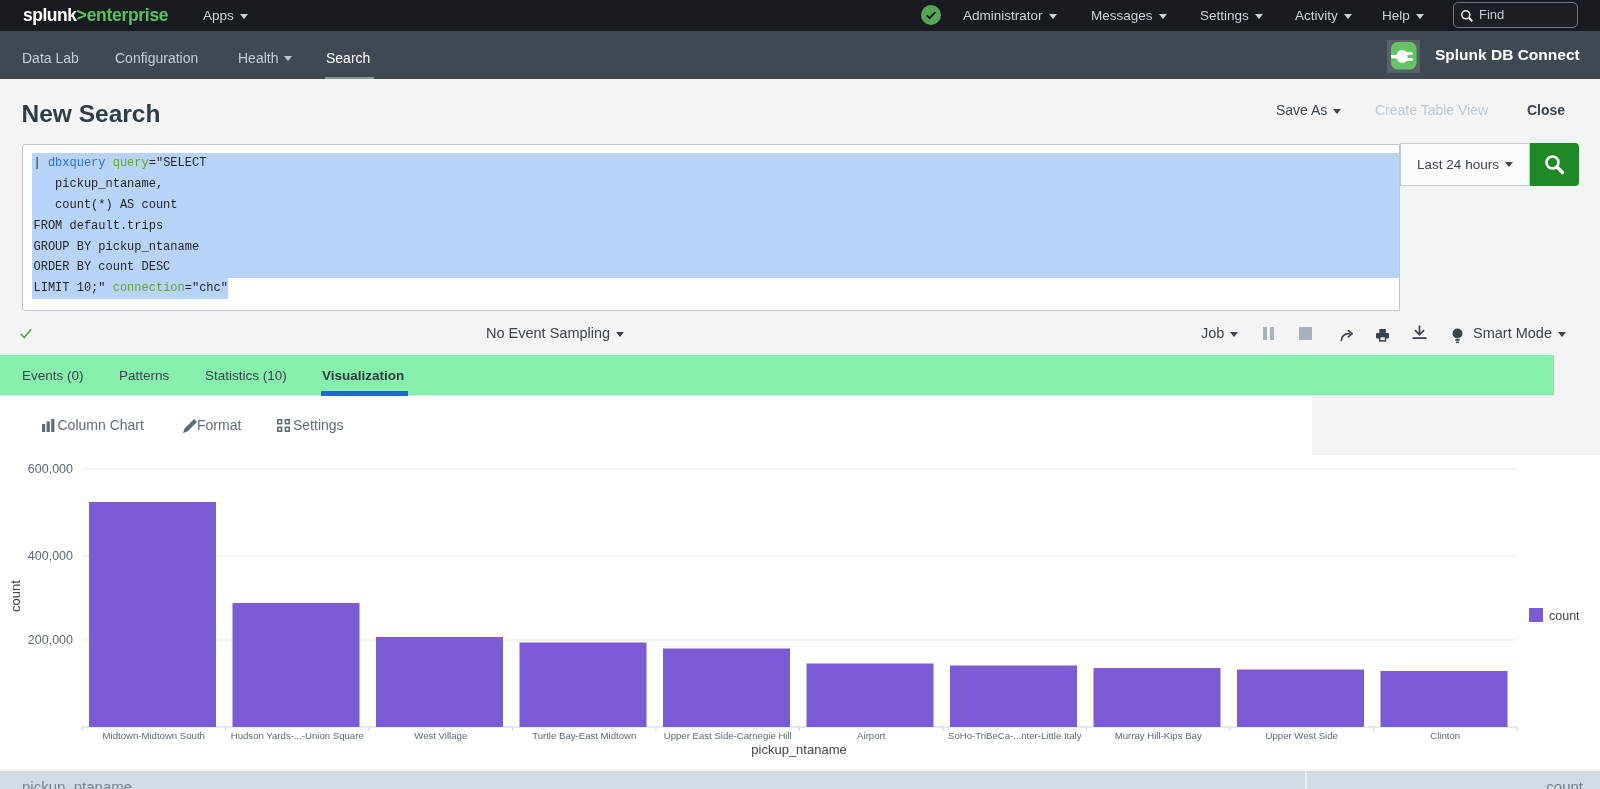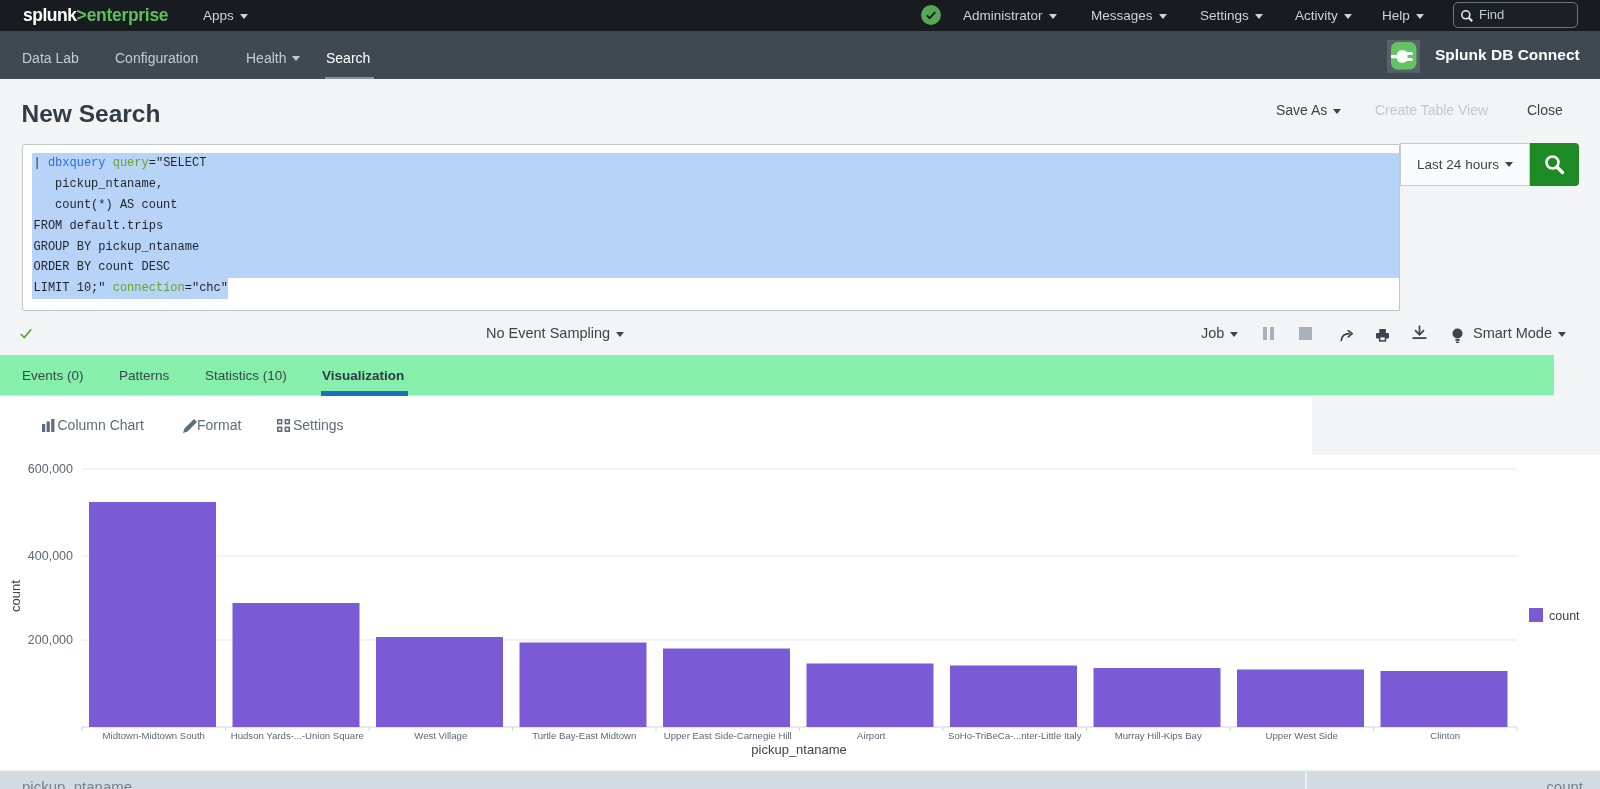--- a/index.html
+++ b/index.html
@@ -64,41 +64,41 @@
       <circle cx="5.8" cy="5.8" r="4" fill="none" stroke="#e8ecf0" stroke-width="1.6"></circle>
       <line x1="8.8" y1="8.8" x2="12.2" y2="12.2" stroke="#e8ecf0" stroke-width="2.2"></line>
     </svg>
     <span style="position:absolute;left:25px;top:0;line-height:24px;font-size:13px;">Find</span>
   </div>
 </div>
 
 <div class="abs" id="appbar">
   <div class="item" style="left:22px;">Data Lab</div>
   <div class="item" style="left:115px;">Configuration</div>
-  <div class="item" style="left:246px;">Health<span class="tri"></span></div>
+  <div class="item" style="left:238px;">Health<span class="tri"></span></div>
   <div class="item" style="left:326px;color:#fff;">Search</div>
   <div class="abs" style="left:325px;top:45.5px;width:49px;height:2.5px;background:#87929b;"></div>
   <div class="abs" style="left:1387px;top:9px;width:33px;height:33px;background:#58616b;">
     <svg width="33" height="33" viewBox="0 0 33 33">
       <rect x="4" y="2" width="25.5" height="27.5" rx="6.5" fill="#64c464"></rect>
       <g fill="#fff">
         <rect x="4" y="14.9" width="7.5" height="3.4"></rect>
         <rect x="10" y="10.2" width="10.5" height="12.6" rx="4.6"></rect>
         <rect x="19" y="11.9" width="6.8" height="3.2" rx="1.5"></rect>
         <rect x="19" y="17.9" width="6.8" height="3.2" rx="1.5"></rect>
       </g>
     </svg>
   </div>
   <div class="item" style="left:1435px;top:0;color:#fff;font-size:15.5px;font-weight:bold;">Splunk DB Connect</div>
 </div>
 
 <div class="abs" id="newsearch">New Search</div>
 <div class="hdrlink" style="left:1276px;">Save As<span class="tri"></span></div>
 <div class="hdrlink" style="left:1375px;color:#becad3;">Create Table View</div>
-<div class="hdrlink" style="left:1527px;">Close</div>
+<div class="hdrlink" style="left:1527px;font-weight:bold;">Close</div>
 
 <div class="abs" id="searchbox"></div>
 <div class="abs" id="query"><span class="sel full"><span>| </span><span class="b">dbxquery</span><span> </span><span class="g">query</span><span>="SELECT</span></span><span class="sel full">   pickup_ntaname,</span><span class="sel full">   count(*) AS count</span><span class="sel full">FROM default.trips</span><span class="sel full">GROUP BY pickup_ntaname</span><span class="sel full">ORDER BY count DESC</span><span class="sel" style="display:inline-block;">LIMIT 10;" <span class="g">connection</span>="chc"</span></div>
 <div class="abs" id="timerange">Last 24 hours<span class="tri"></span></div>
 <div class="abs" id="searchbtn">
   <svg style="position:absolute;left:14px;top:11px;" width="21" height="21" viewBox="0 0 21 21">
     <circle cx="8.5" cy="8.5" r="6" fill="none" stroke="#fff" stroke-width="2.6"></circle>
     <line x1="13" y1="13" x2="18.5" y2="18.5" stroke="#fff" stroke-width="3.4" stroke-linecap="round"></line>
   </svg>
 </div>

